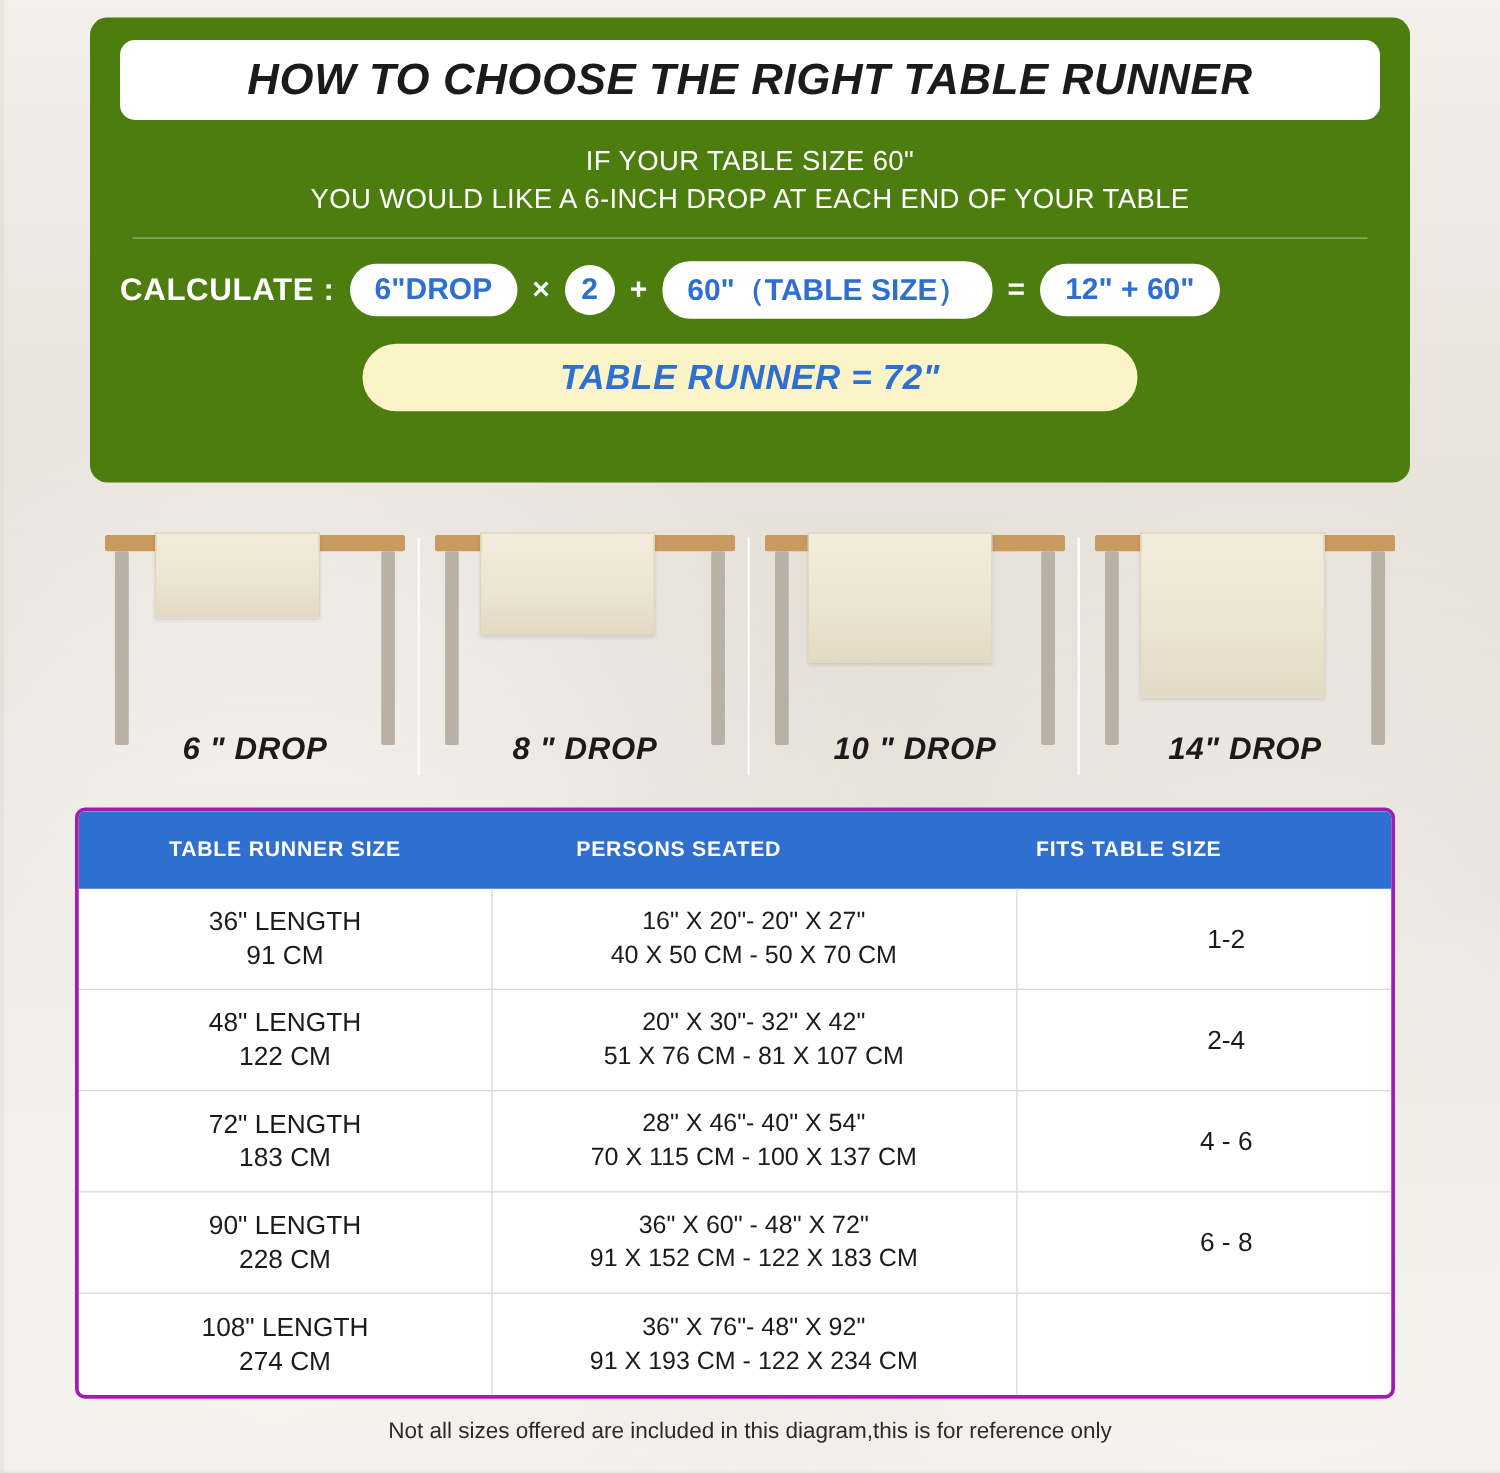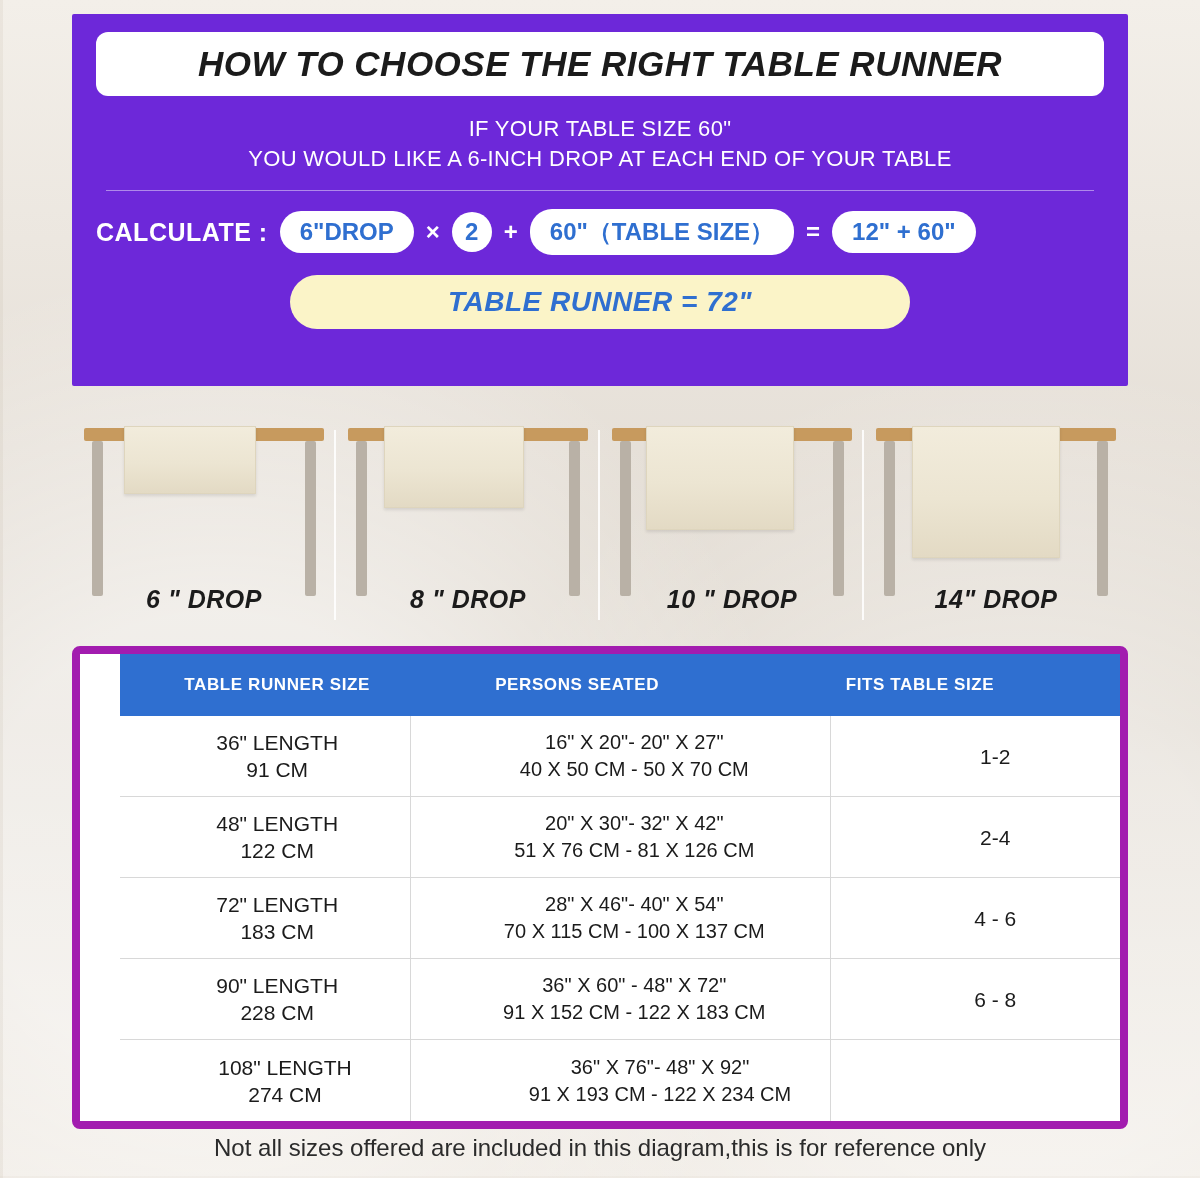--- a/index.html
+++ b/index.html
@@ -27,22 +27,22 @@
     background:
       linear-gradient(90deg, rgba(190,178,160,0.35) 0 3px, rgba(0,0,0,0) 3px 60px),
       linear-gradient(0deg, rgba(190,178,160,0.18) 0 2px, rgba(0,0,0,0) 2px 90px);
     opacity:.45;
   }
   .page { position: relative; width: 1200px; height: 1178px; }
 
   
   .hero {
     position: absolute; left: 72px; top: 14px; width: 1056px; height: 372px;
-    background: #6d28d9;
-    border-radius: 2px;
+    background: #4d7c0f;
+    border-radius: 14px;
     padding: 18px 24px 0 24px;
   }
   .hero-title {
     background: #ffffff;
     border-radius: 12px;
     height: 64px;
     display: flex; align-items: center; justify-content: center;
     color: #1b1b1b;
     font-size: 35px;
     font-weight: bold;
@@ -119,26 +119,25 @@
   .drop-label {
     position: absolute; left: 0; right: 0; bottom: 16px;
     text-align: center;
     font-size: 25px; font-weight: bold; font-style: italic;
     color: #1b1b1b;
     letter-spacing: .5px;
   }
 
   
   .sizetable {
-    position: absolute; left: 72px; top: 646px; width: 1056px;
+    position: absolute; left: 60px; top: 646px; width: 1056px;
     background: #ffffff;
-    border: 8px solid #a21caf;
+    border: 3px solid #a21caf;
     border-radius: 8px;
     overflow: hidden;
-    padding-left: 40px;
   }
   .thead {
     display: flex; background: #2f6fd0; color: #fff;
     height: 62px; align-items: center;
   }
   .th {
     font-size: 17px; font-weight: bold; letter-spacing: .6px; text-align: center;
   }
   .c1 { width: 330px; }
   .c2 { width: 420px; }
@@ -152,21 +151,21 @@
   .td { text-align: center; color: #1b1b1b; }
   .td .l1 { font-size: 21px; line-height: 27px; }
   .td .l2 { font-size: 21px; line-height: 27px; }
   .td.c2 .l1, .td.c2 .l2 { font-size: 20px; }
   .td.c3 .l1 { font-size: 21px; margin-left: 36px; }
   .divline {
     position: absolute; top: 62px; bottom: 0; width: 1px; background: #d8d8d8;
   }
   .footnote {
     position: absolute; left: 72px; top: 1134px; width: 1056px;
-    text-align: center; font-size: 24px; color: #2b2b2b;
+    text-align: center; font-size: 18px; color: #2b2b2b;
   }
 </style>
 </head>
 <body>
 
 <div class="page">
   <div class="bg"></div>
 
   <div class="hero">
     <div class="hero-title">HOW TO CHOOSE THE RIGHT TABLE RUNNER</div>
@@ -255,21 +254,21 @@
       </div>
     </div>
 
     <div class="trow">
       <div class="td c1">
         <div class="l1">48" LENGTH</div>
         <div class="l2">122 CM</div>
       </div>
       <div class="td c2">
         <div class="l1">20" X 30"- 32" X 42"</div>
-        <div class="l2">51 X 76 CM - 81 X 126 CM</div>
+        <div class="l2">51 X 76 CM - 81 X 107 CM</div>
       </div>
       <div class="td c3">
         <div class="l1">2-4</div>
       </div>
     </div>
 
     <div class="trow">
       <div class="td c1">
         <div class="l1">72" LENGTH</div>
         <div class="l2">183 CM</div>

